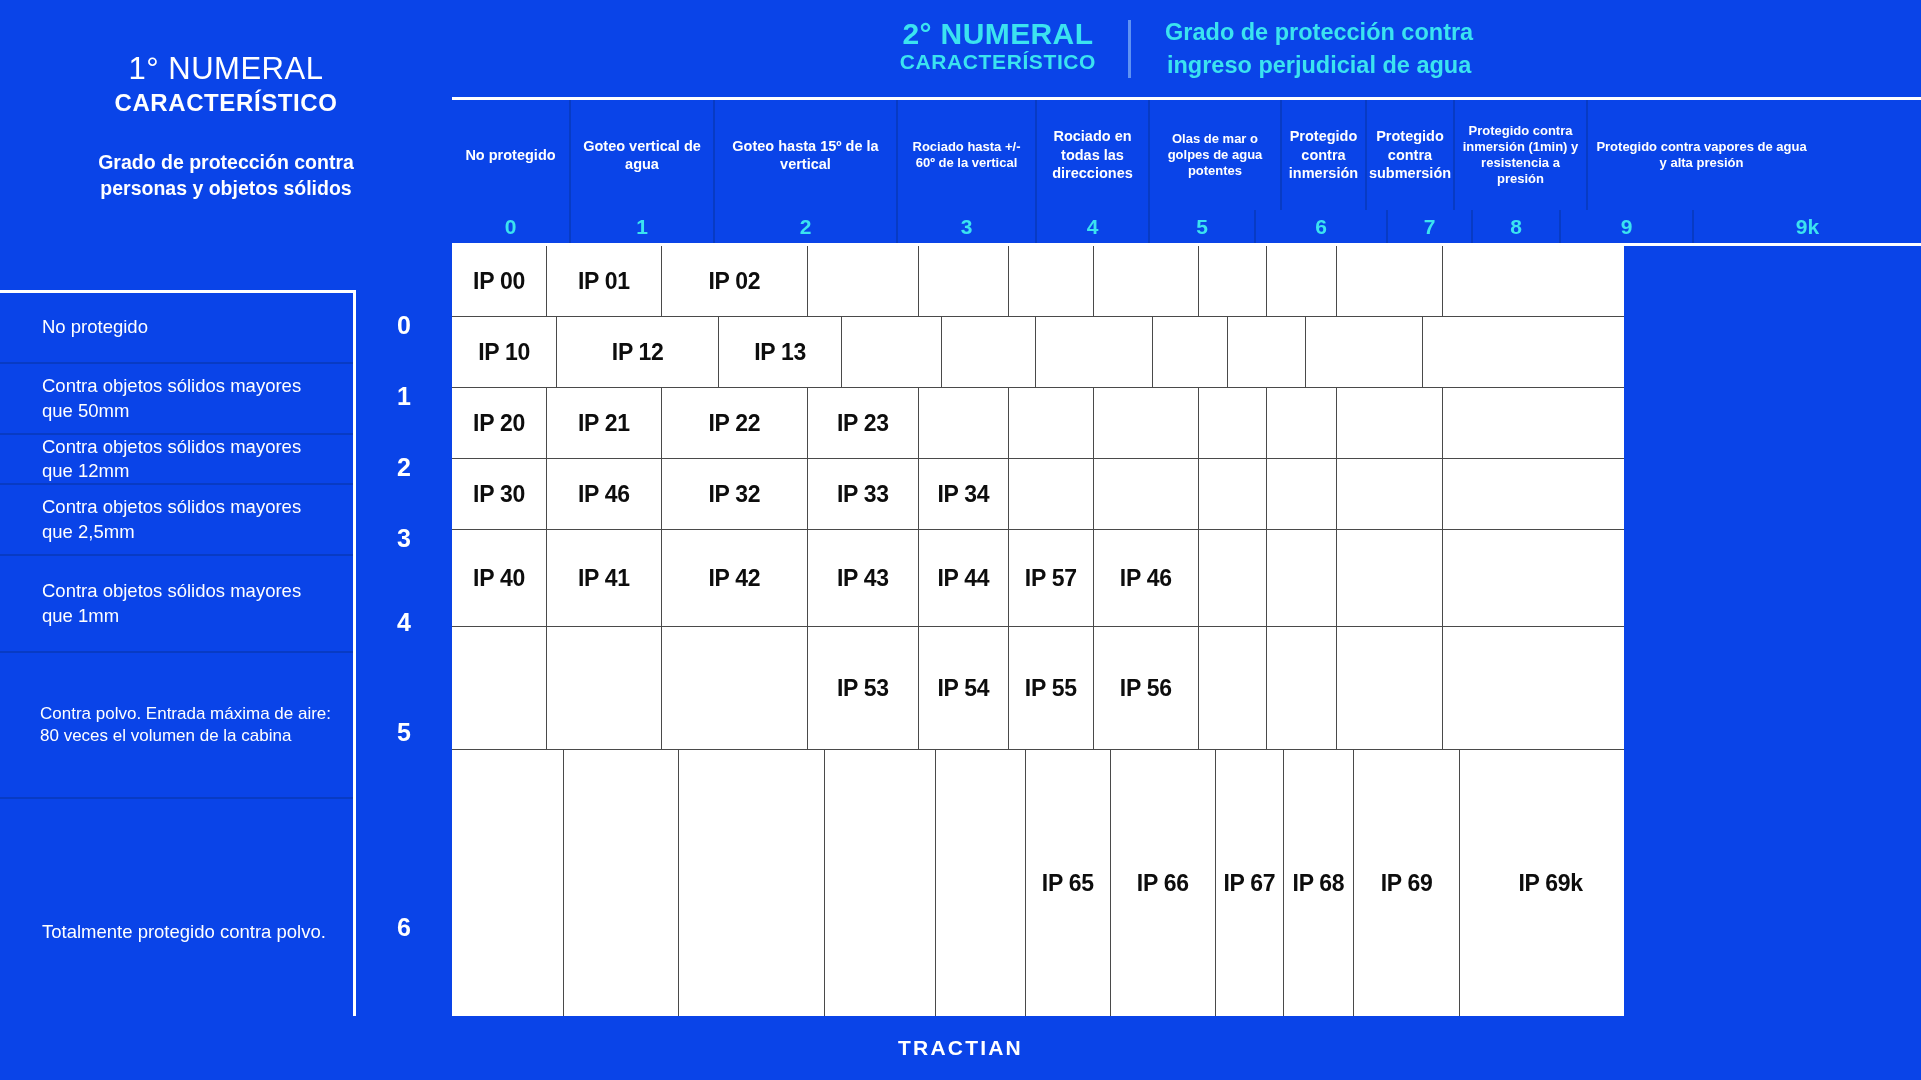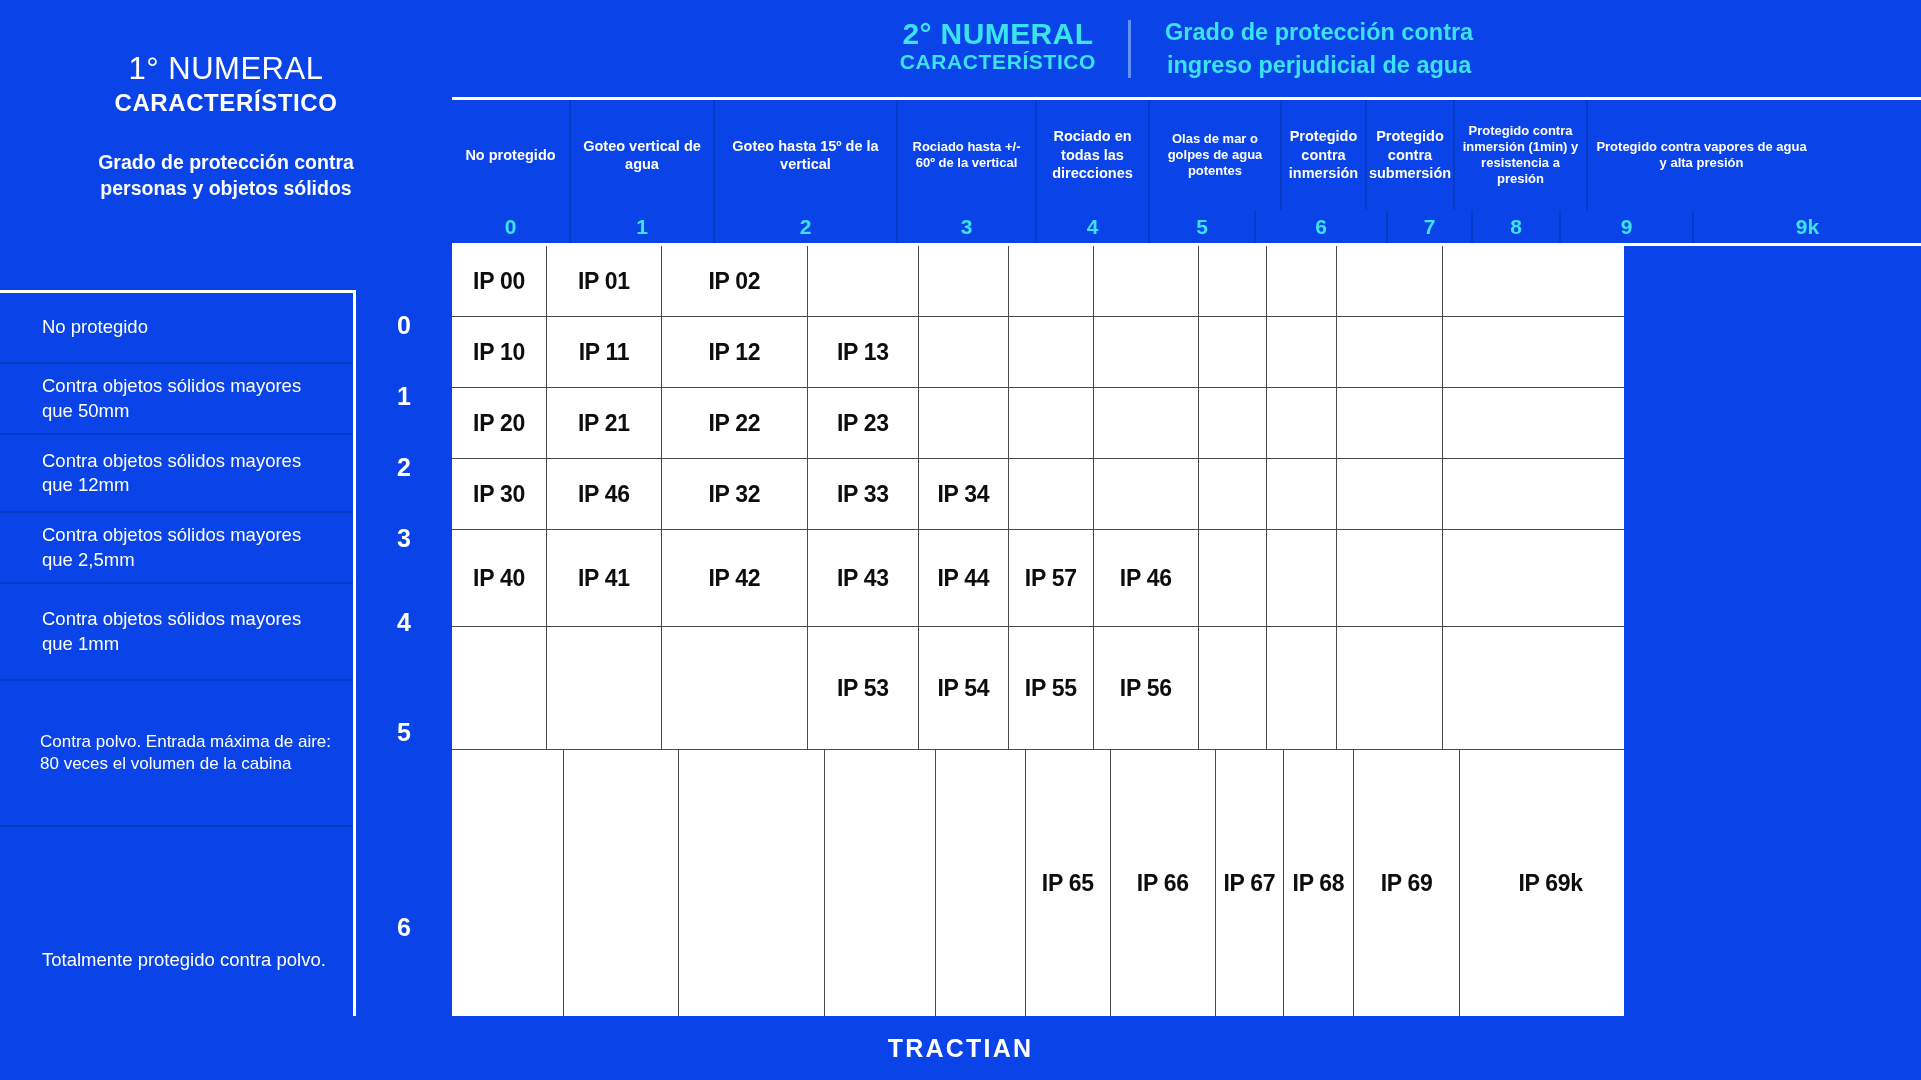--- a/index.html
+++ b/index.html
@@ -205,21 +205,21 @@
     position: absolute;
     left: 0; top: 1016px;
     width: 1921px; height: 64px;
     background: #0A44E8;
     display: flex;
     align-items: center;
     justify-content: center;
   }
   .logo {
     color: #FFFFFF;
-    font-size: 25px;
+    font-size: 21px;
     font-weight: bold;
     letter-spacing: 2.2px;
   }
 </style>
 </head>
 <body>
 
 <div id="root">
 
   <div class="left-head">
@@ -290,21 +290,21 @@
       <div class="num-cell" style="width: 227px;">9k</div>
     </div>
 
   <div class="labels-col" id="labels-col">
       <div class="label-cell" style="height: 71px;">
         <span>No protegido</span>
       </div>
       <div class="label-cell" style="height: 71px;">
         <span>Contra objetos sólidos mayores que 50mm</span>
       </div>
-      <div class="label-cell" style="height: 78px;">
+      <div class="label-cell" style="height: 50px;">
         <span>Contra objetos sólidos mayores que 12mm</span>
       </div>
       <div class="label-cell" style="height: 71px;">
         <span>Contra objetos sólidos mayores que 2,5mm</span>
       </div>
       <div class="label-cell" style="height: 97px;">
         <span>Contra objetos sólidos mayores que 1mm</span>
       </div>
       <div class="label-cell tight" style="height: 146px;">
         <span>Contra polvo. Entrada máxima de aire:  80 veces el volumen de la cabina</span>
@@ -334,21 +334,20 @@
         <div class="body-cell" style="width: 113px;"></div>
         <div class="body-cell" style="width: 106px;"></div>
         <div class="body-cell" style="width: 132px;"></div>
         <div class="body-cell" style="width: 85px;"></div>
         <div class="body-cell" style="width: 88px;"></div>
         <div class="body-cell" style="width: 133px;"></div>
         <div class="body-cell" style="width: 227px;"></div>
       </div>
       <div class="body-row" style="height: 71px;">
         <div class="body-cell" style="width: 119px;">IP 10</div>
-        <div class="body-cell" style="width: 144px;">IP 11</div>
         <div class="body-cell" style="width: 183px;">IP 12</div>
         <div class="body-cell" style="width: 139px;">IP 13</div>
         <div class="body-cell" style="width: 113px;"></div>
         <div class="body-cell" style="width: 106px;"></div>
         <div class="body-cell" style="width: 132px;"></div>
         <div class="body-cell" style="width: 85px;"></div>
         <div class="body-cell" style="width: 88px;"></div>
         <div class="body-cell" style="width: 133px;"></div>
         <div class="body-cell" style="width: 227px;"></div>
       </div>

